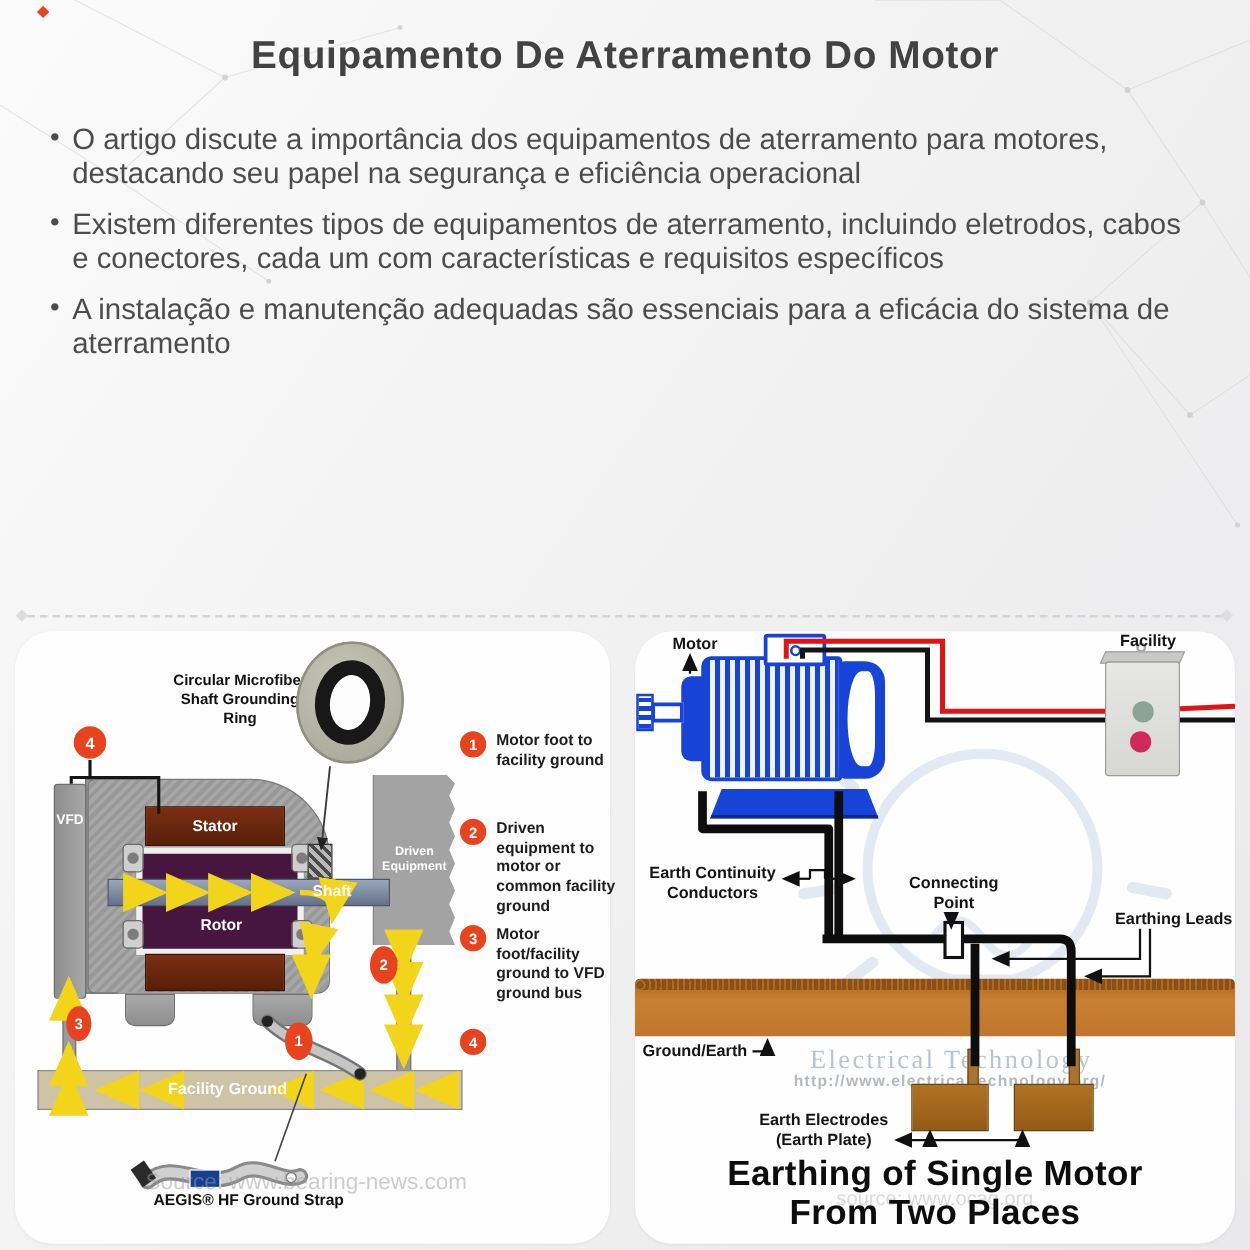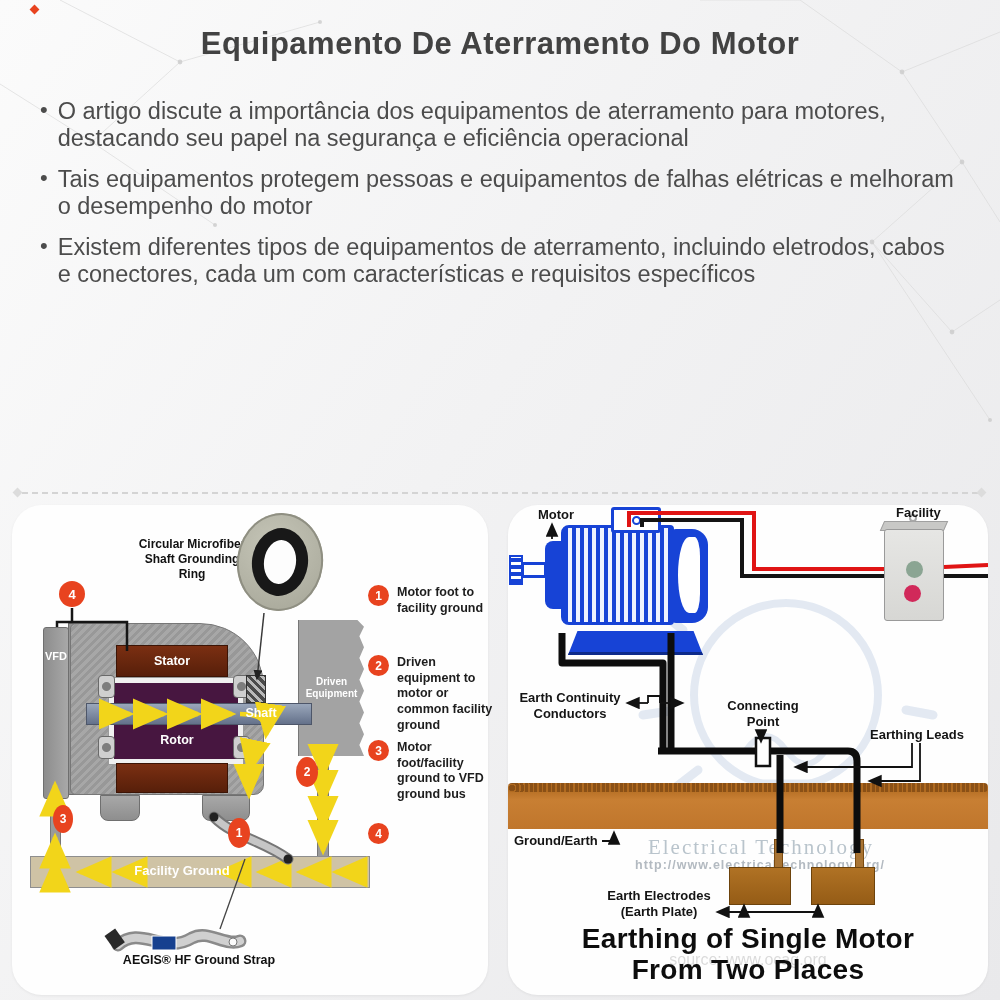--- a/index.html
+++ b/index.html
@@ -41,21 +41,21 @@
            border-radius:6px 64px 10px 6px;z-index:2;}
   .stator{left:104px;top:140px;width:112px;height:32px;background:linear-gradient(#7b2f12,#571f0a);
           border:1px solid #3c1405;z-index:3;display:flex;align-items:center;justify-content:center;}
   .statorB{left:104px;top:258px;width:112px;height:30px;background:linear-gradient(#7b2f12,#571f0a);
           border:1px solid #3c1405;z-index:3;}
   .frame{left:96px;top:172px;width:136px;height:88px;background:#f0f0f0;border:1px solid #9a9a9a;z-index:3;}
   .rotor{left:102px;top:178px;width:124px;height:76px;background:#471640;z-index:3;}
   .rotlbl{left:120px;top:228px;width:90px;text-align:center;color:#fff;font-weight:bold;font-size:12.5px;z-index:6;}
   .shaft{left:74px;top:198px;width:226px;height:22px;background:linear-gradient(#9aa7bb,#64718a);
          border:1px solid #4d5669;z-index:4;}
-  .shaftlbl{left:223px;top:201px;width:52px;text-align:center;color:#fff;font-weight:bold;font-size:12.5px;z-index:6;}
+  .shaftlbl{left:238px;top:201px;width:52px;color:#fff;font-weight:bold;font-size:12.5px;z-index:6;}
   .bearing{width:17px;height:23px;background:radial-gradient(circle at 50% 50%,#7d7d7d 0 4px,#cfcfcf 5px);
            border:1px solid #6a6a6a;border-radius:4px;z-index:5;}
   .sgr{left:234px;top:170px;width:20px;height:28px;border:1px solid #333;z-index:5;
        background:repeating-linear-gradient(45deg,#4a4a4a 0 3px,#b9b9b9 3px 6px);}
   .foot{background:linear-gradient(#a8a8a8,#8e8e8e);border:1px solid #6f6f6f;border-radius:0 0 8px 8px;z-index:3;}
   .debox{left:286px;top:115px;width:66px;height:136px;background:#a3a3a3;border-left:1px solid #777;z-index:3;
          clip-path:polygon(0 0,90% 0,100% 5%,93% 12%,100% 20%,93% 28%,100% 36%,93% 44%,100% 52%,93% 60%,100% 68%,93% 76%,100% 84%,93% 92%,100% 100%,0 100%);
          display:flex;align-items:center;justify-content:center;}
   .delbl{color:#fff;font-weight:bold;font-size:10px;text-align:center;line-height:1.2;}
   .deleg{left:305px;top:251px;width:12px;height:102px;background:#9a9a9a;border:1px solid #777;z-index:2;}
@@ -143,24 +143,24 @@
 </svg>
 <div class="abs reddiam"></div>
 
 <div class="abs title">Equipamento De Aterramento Do Motor</div>
 
 <div class="abs bullets">
   <div class="brow bdot">
       <span>O artigo discute a importância dos equipamentos de aterramento para motores, destacando seu papel na segurança e eficiência operacional</span>
     </div>
   <div class="brow bdot">
-      <span>Tais equipamentos protegem pessoas e equipamentos de falhas elétricas e melhoram o desempenho do motor</span>
+      <span>Existem diferentes tipos de equipamentos de aterramento, incluindo eletrodos, cabos e conectores, cada um com características e requisitos específicos</span>
     </div>
   <div class="brow bdot">
-      <span>Existem diferentes tipos de equipamentos de aterramento, incluindo eletrodos, cabos e conectores, cada um com características e requisitos específicos</span>
+      <span>A instalação e manutenção adequadas são essenciais para a eficácia do sistema de aterramento</span>
     </div>
 </div>
 
 <div class="abs sep"></div>
 <div class="abs diam" style="left:14px;top:489px;"></div>
 <div class="abs diam" style="left:978px;top:489px;"></div>
 
 <div id="lcard" class="abs card">
 
   <div class="abs ringlbl pre">Circular Microfiber
@@ -218,20 +218,21 @@
     <span class="legend-txt">Driven equipment to motor or common facility ground</span>
   </div>
   <div class="abs legend-item" style="left:356px;top:235px;">
     <span class="legend-num">3</span>
     <span class="legend-txt">Motor foot/facility ground to VFD ground bus</span>
   </div>
   <div class="abs legend-item" style="left:356px;top:318px;">
     <span class="legend-num">4</span>
   </div>
 
+  <div class="abs lwm">Source: www.bearing-news.com</div>
   <div class="abs aegislbl">AEGIS® HF Ground Strap</div>
 
   <svg class="layer" width="476" height="490">
     <defs>
       <marker id="ab" markerWidth="8" markerHeight="8" refX="6" refY="3" orient="auto">
           <path d="M0,0L7,3L0,6z" fill="#222"></path>
         </marker>
       <marker id="ay" markerWidth="9" markerHeight="8" refX="7" refY="3.5" orient="auto">
           <path d="M0,0L8,3.5L0,7z" fill="#f2d51a"></path>
         </marker>
@@ -325,21 +326,21 @@
   <div class="abs wm2">http://www.electricaltechnology.org/</div>
   <div class="abs nub" style="left:266px;top:334px;"></div>
   <div class="abs nub" style="left:347px;top:334px;"></div>
   <div class="abs plate" style="left:221px;top:362px;width:62px;height:38px;"></div>
   <div class="abs plate" style="left:303px;top:362px;width:64px;height:38px;"></div>
 
   <div class="lab pre ctr" style="left:6px;top:185px;width:112px;">Earth Continuity
 Conductors</div>
   <div class="lab pre ctr" style="left:212px;top:193px;width:86px;">Connecting
 Point</div>
-  <div class="lab" style="left:362px;top:222px;">Earthing Leads</div>
+  <div class="lab" style="left:384px;top:222px;">Earthing Leads</div>
   <div class="lab" style="left:6px;top:328px;">Ground/Earth</div>
   <div class="lab pre ctr" style="left:95px;top:383px;width:112px;">Earth Electrodes
 (Earth Plate)</div>
 
   <div class="abs rwm">source: www.ocag.org</div>
   <div class="abs caption pre">Earthing of Single Motor
 From Two Places</div>
 
   <svg class="layer" width="480" height="490">
     <defs>

